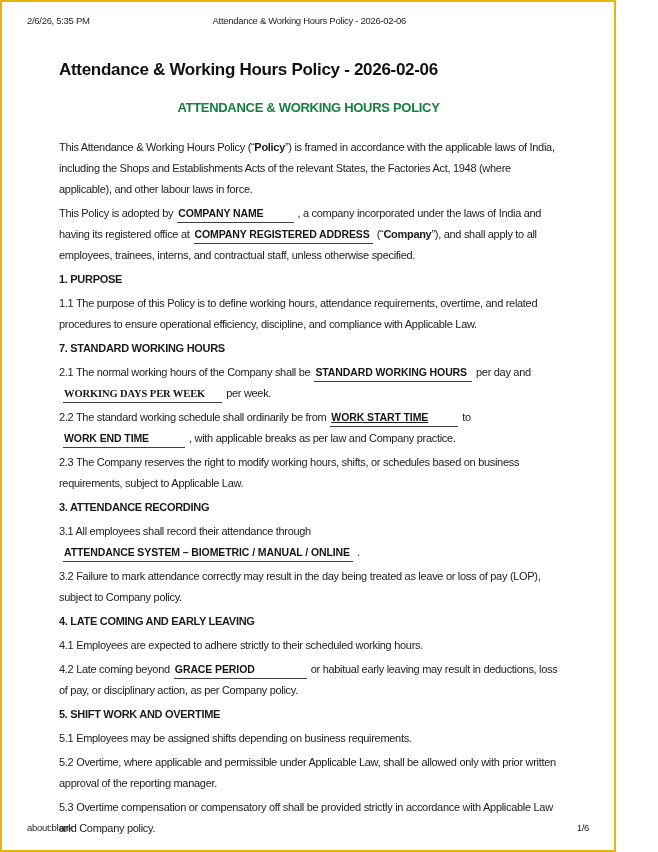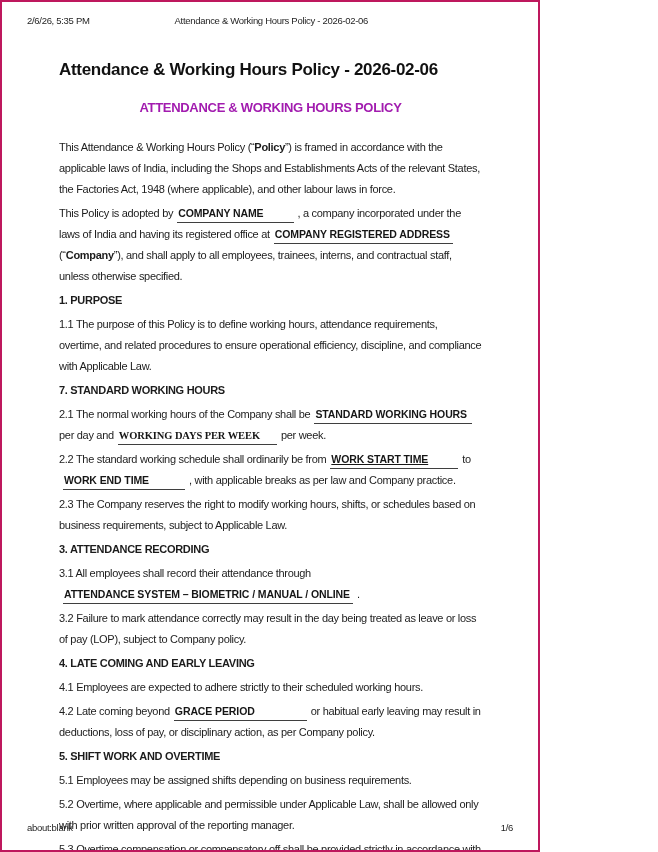--- a/index.html
+++ b/index.html
@@ -3,24 +3,24 @@
 <meta charset="utf-8">
 <style>
   * { box-sizing: border-box; margin: 0; padding: 0; }
   html, body { background: #ffffff; }
   body {
     font-family: "Liberation Sans", "DejaVu Sans", sans-serif;
     color: #1c1c1c;
   }
   .page {
     position: relative;
-    width: 540px;
+    width: 616px;
     height: 852px;
     background: #ffffff;
-    border: 2px solid #be185d;
+    border: 2px solid #eab308;
     overflow: hidden;
     letter-spacing: -0.3px;
   }
   
   .print-header {
     position: absolute;
     top: 13px; left: 25px; right: 25px;
     display: flex;
     font-size: 9.5px;
     color: #1f1f1f;
@@ -44,21 +44,21 @@
     font-weight: 700;
     line-height: 24px;
     color: #111;
   }
   .doc-heading {
     margin-top: 17px;
     font-size: 13px;
     font-weight: 700;
     line-height: 18px;
     text-align: center;
-    color: #a21caf;
+    color: #15803d;
   }
   .content p {
     margin: 0 0 3px 0;
     font-size: 11px;
     line-height: 21px;
   }
   .content p.first { margin-top: 20px; }
   .content p.h { font-weight: 700; }
   b { font-weight: 700; }
   

